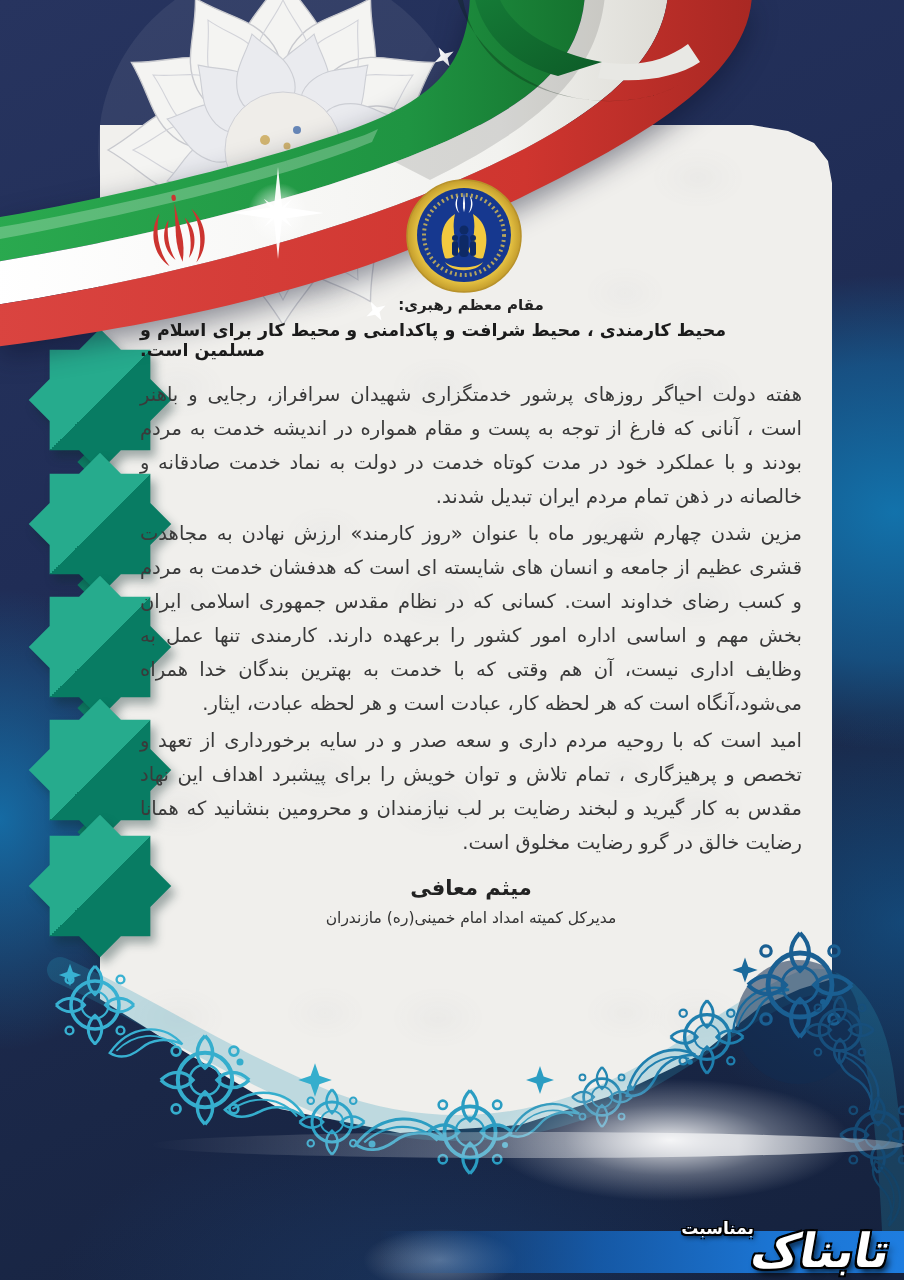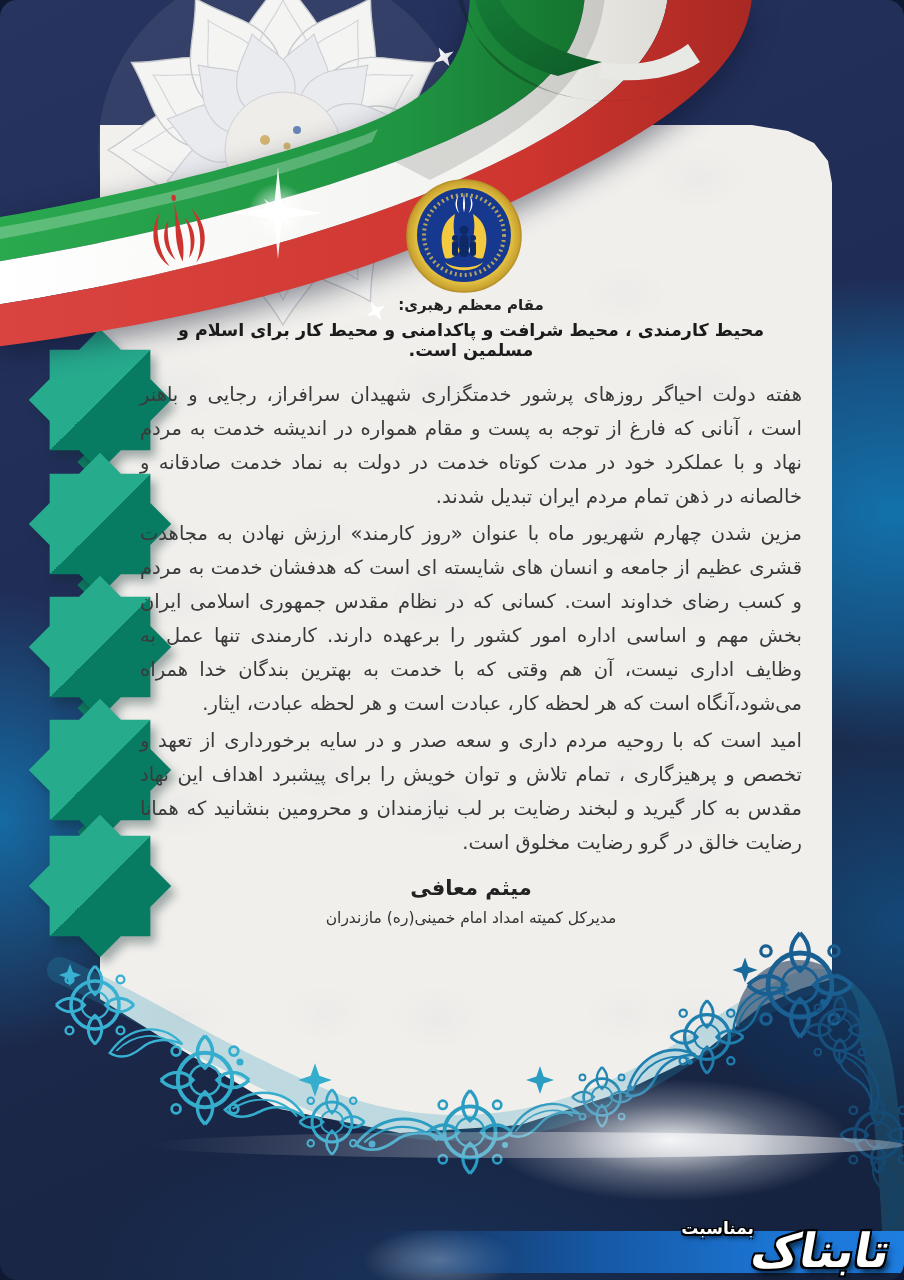--- a/index.html
+++ b/index.html
@@ -1,17 +1,17 @@
 <!DOCTYPE html>
 <html lang="fa"><head>
 <meta charset="utf-8">
 <style>
   html,body{margin:0;padding:0;background:#0e1830;}
   .canvas{position:relative;width:904px;height:1280px;overflow:hidden;
-          font-family:"DejaVu Sans",sans-serif;border-radius:17px;}
+          font-family:"DejaVu Sans",sans-serif;}
   
   .bg{position:absolute;inset:0;z-index:0;
     background:
       radial-gradient(420px 330px at 99% 40%, rgba(18,118,176,.95) 0%, rgba(18,110,170,.55) 45%, rgba(18,100,160,0) 72%),
       radial-gradient(360px 300px at 100% 72%, rgba(16,100,162,.55), transparent 70%),
       radial-gradient(260px 340px at 0% 64%, rgba(20,118,178,.85), transparent 68%),
       radial-gradient(500px 220px at 46% 100%, rgba(28,74,130,.35), transparent 72%),
       linear-gradient(155deg,#27345f 0%,#202d56 35%,#1a2747 68%,#15223e 100%);}
   
   .card{position:absolute;left:100px;top:125px;width:732px;height:1010px;z-index:2;
@@ -28,21 +28,21 @@
   
   .star-lg{position:absolute;z-index:3;filter:drop-shadow(5px 7px 5px rgba(10,40,40,.35));}
   .star-sm{position:absolute;z-index:1;}
   
   .mandala{position:absolute;left:33px;top:-80px;z-index:3;}
   .flag{position:absolute;left:0;top:0;z-index:4;filter:drop-shadow(0 10px 14px rgba(8,14,38,.45));}
   .logo{position:absolute;left:405px;top:178px;z-index:5;}
   
   .content{position:absolute;left:140px;top:296px;width:662px;direction:rtl;z-index:6;color:#3a3a3a;}
   .authority{text-align:center;font-size:15px;font-weight:bold;color:#222;margin:0 0 6px;}
-  .quote{text-align:center;font-size:17.5px;font-weight:bold;color:#1b1b1b;margin:0 0 18px;}
+  .quote{text-align:left;font-size:17.5px;font-weight:bold;color:#1b1b1b;margin:0 0 18px;}
   .calli-title{text-align:center;font-size:32px;font-weight:bold;font-style:italic;
     font-family:"DejaVu Serif","DejaVu Sans",serif;color:#101010;margin:0 0 20px;line-height:1.4;}
   .paras p{font-size:19.5px;line-height:34px;text-align:justify;margin:0 0 3px;}
   .sig{ text-align:center;margin-top:16px;}
   .sig-name{font-size:21px;font-weight:bold;color:#222;}
   .sig-role{font-size:15.5px;color:#333;margin-top:9px;}
   
   .ornament{position:absolute;left:0;top:930px;z-index:7;}
   .flare-main{position:absolute;left:420px;top:1055px;width:500px;height:170px;z-index:8;pointer-events:none;
     background:radial-gradient(closest-side,rgba(255,255,255,.9),rgba(255,255,255,.28) 42%,transparent 72%);}
@@ -272,21 +272,21 @@
       <path d="M 0,-30 L 2.2,-6 Q 3,4 0,14 Q -3,4 -2.2,-6 Z"></path>
       <path d="M -12,-24 C -22,-12 -21,6 -10,16 C -17,4 -17,-12 -12,-24 Z"></path>
       <path d="M 12,-24 C 22,-12 21,6 10,16 C 17,4 17,-12 12,-24 Z"></path>
     </g>
   </svg>
 
   <div class="content">
     <p class="authority">مقام معظم رهبری:</p>
     <p class="quote">محیط کارمندی ، محیط شرافت و پاکدامنی و محیط کار برای اسلام و مسلمین است.</p>
     <div class="paras">
-      <p>هفته دولت احیاگر روزهای پرشور خدمتگزاری شهیدان سرافراز، رجایی و باهنر است ، آنانی که فارغ از توجه به پست و مقام همواره در اندیشه خدمت به مردم نهاد و با عملکرد خود در مدت کوتاه خدمت در دولت به نماد خدمت صادقانه و خالصانه در ذهن تمام مردم ایران تبدیل شدند.</p>
+      <p>هفته دولت احیاگر روزهای پرشور خدمتگزاری شهیدان سرافراز، رجایی و باهنر است ، آنانی که فارغ از توجه به پست و مقام همواره در اندیشه خدمت به مردم بودند و با عملکرد خود در مدت کوتاه خدمت در دولت به نماد خدمت صادقانه و خالصانه در ذهن تمام مردم ایران تبدیل شدند.</p>
       <p>مزین شدن چهارم شهریور ماه با عنوان «روز کارمند» ارزش نهادن به مجاهدت قشری عظیم از جامعه و انسان های شایسته ای است که هدفشان خدمت به مردم و کسب رضای خداوند است. کسانی که در نظام مقدس جمهوری اسلامی ایران بخش مهم و اساسی اداره امور کشور را برعهده دارند. کارمندی تنها عمل به وظایف اداری نیست، آن هم وقتی که با خدمت به بهترین بندگان خدا همراه می‌شود،آنگاه است که هر لحظه کار، عبادت است و هر لحظه عبادت، ایثار.</p>
       <p>امید است که با روحیه مردم داری و سعه صدر و در سایه برخورداری از تعهد و تخصص و پرهیزگاری ، تمام تلاش و توان خویش را برای پیشبرد اهداف این نهاد مقدس به کار گیرید و لبخند رضایت بر لب نیازمندان و محرومین بنشانید که همانا رضایت خالق در گرو رضایت مخلوق است.</p>
     </div>
     <div class="sig">
       <div class="sig-name">میثم معافی</div>
       <div class="sig-role">مدیرکل کمیته امداد امام خمینی(ره) مازندران</div>
     </div>
   </div>
 
   <svg class="ornament" width="904" height="350" viewBox="0 0 350 -930 904 350">

